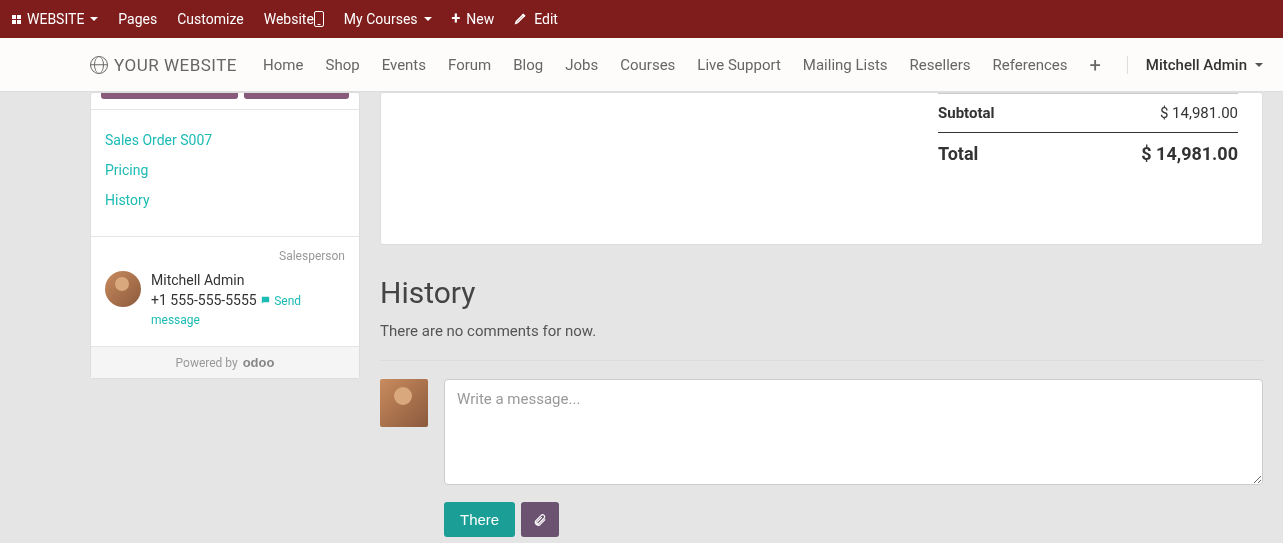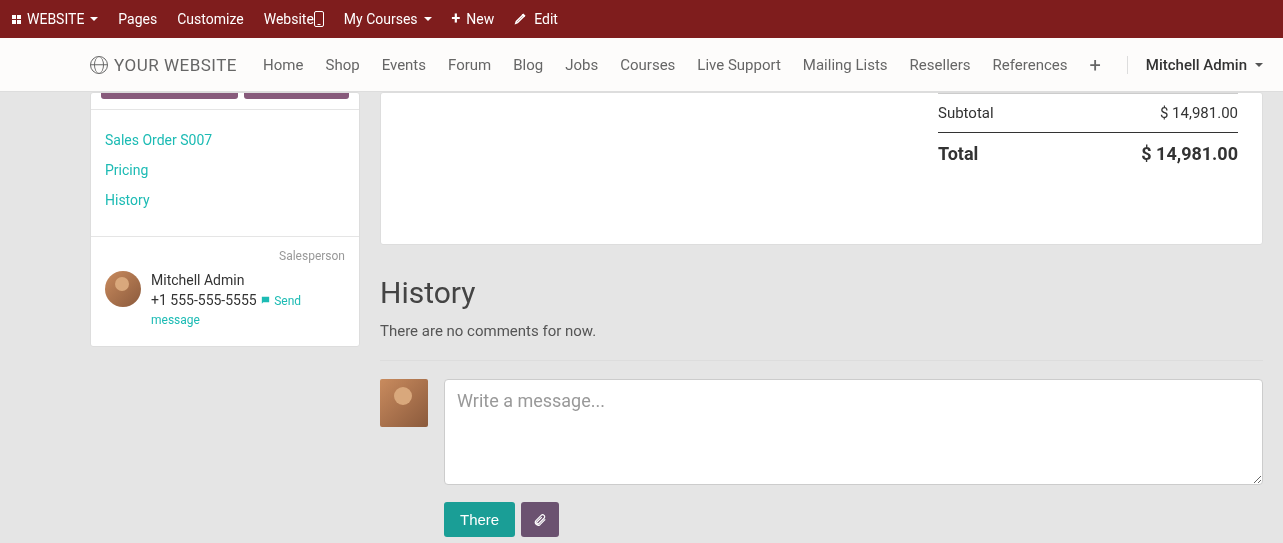--- a/index.html
+++ b/index.html
@@ -44,31 +44,31 @@
     .sidebar-footer { text-align: center; padding: 8px; border-top: 1px solid #e5e5e5; background: #f5f5f5; color: #999; font-size: 12px; }
     .odoo-logo { font-family: sans-serif; font-weight: 600; color: #888; font-size: 13px; margin-left: 2px; }
 
     .main-col { flex: 1; min-width: 0; }
     .order-card { background: #fff; border: 1px solid #ddd; border-radius: 3px; padding: 0 0 70px 0; margin-bottom: 30px; }
     .totals-block { margin-left: auto; width: 300px; margin-right: 24px; }
     .total-row { display: flex; justify-content: space-between; padding: 10px 0; font-size: 15px; }
     .total-row.subtotal { border-top: 1px solid #ccc; }
     .total-row.grand { font-size: 18px; font-weight: 700; border-top: 1px solid #333; text-align: center; }
     .total-row .label { font-weight: 700; color: #333; }
-    .total-row.subtotal .label { font-weight: 400; }
+    .total-row.subtotal .label { font-weight: 700; }
     .total-row .value { color: #333; }
 
     .history-title { font-size: 30px; color: #444; margin-bottom: 12px; font-weight: 400; }
     .history-empty { color: #555; font-size: 15px; margin-bottom: 20px; }
     .history-hr { border: none; border-top: 1px solid #ddd; margin-bottom: 18px; }
     .compose-row { display: flex; gap: 16px; align-items: flex-start; }
     .avatar-square { width: 48px; height: 48px; border-radius: 2px; background: linear-gradient(135deg, #c98b5e 0%, #8b5a3c 100%); flex-shrink: 0; position: relative; overflow: hidden; }
     .avatar-square::after { content: ""; position: absolute; top: 8px; left: 14px; width: 18px; height: 18px; background: #d9a87c; border-radius: 50%; }
     .compose-col { flex: 1; }
-    .compose-textarea { width: 100%; height: 106px; border: 1px solid #ccc; border-radius: 4px; padding: 10px 12px; font-family: inherit; font-size: 18px; resize: vertical; color: #333; }
+    .compose-textarea { width: 100%; height: 106px; border: 1px solid #ccc; border-radius: 4px; padding: 10px 12px; font-family: inherit; font-size: 15px; resize: vertical; color: #333; }
     .compose-textarea::placeholder { color: #999; }
     .compose-actions { margin-top: 14px; display: flex; gap: 6px; }
     .btn-send { background: #1a9e96; color: #fff; border: none; border-radius: 3px; padding: 9px 16px; font-size: 15px; cursor: pointer; }
     .btn-attach { background: #6b5270; color: #fff; border: none; border-radius: 3px; padding: 9px 12px; cursor: pointer; display: flex; align-items: center; }
 
     .partial-top-btns { padding: 0 10px 10px 10px; display: flex; gap: 6px; }
     .partial-top-btns > div { background: #875a7b; height: 6px; border-radius: 0 0 3px 3px; }
     .partial-top-btns > div:first-child { flex: 1.3; }
     .partial-top-btns > div:last-child { flex: 1; }
   </style>
@@ -162,20 +162,24 @@
             <span class="sp-send">
               <svg width="11" height="11" viewBox="0 0 24 24" fill="#1cbbb4" style="vertical-align:-1px">
                   <path d="M4 4h16v12H7l-3 3V4z"></path>
                 </svg>
               <span>Send message</span>
             </span>
           </div>
         </div>
       </div>
     </div>
+    <div class="sidebar-footer">
+      <span>Powered by</span>
+      <span class="odoo-logo">odoo</span>
+    </div>
   </div>
 
   <div class="main-col">
     <div class="order-card">
       <div class="totals-block">
         <div class="total-row subtotal">
           <span class="label">Subtotal</span>
           <span class="value">$ 14,981.00</span>
         </div>
         <div class="total-row grand">

